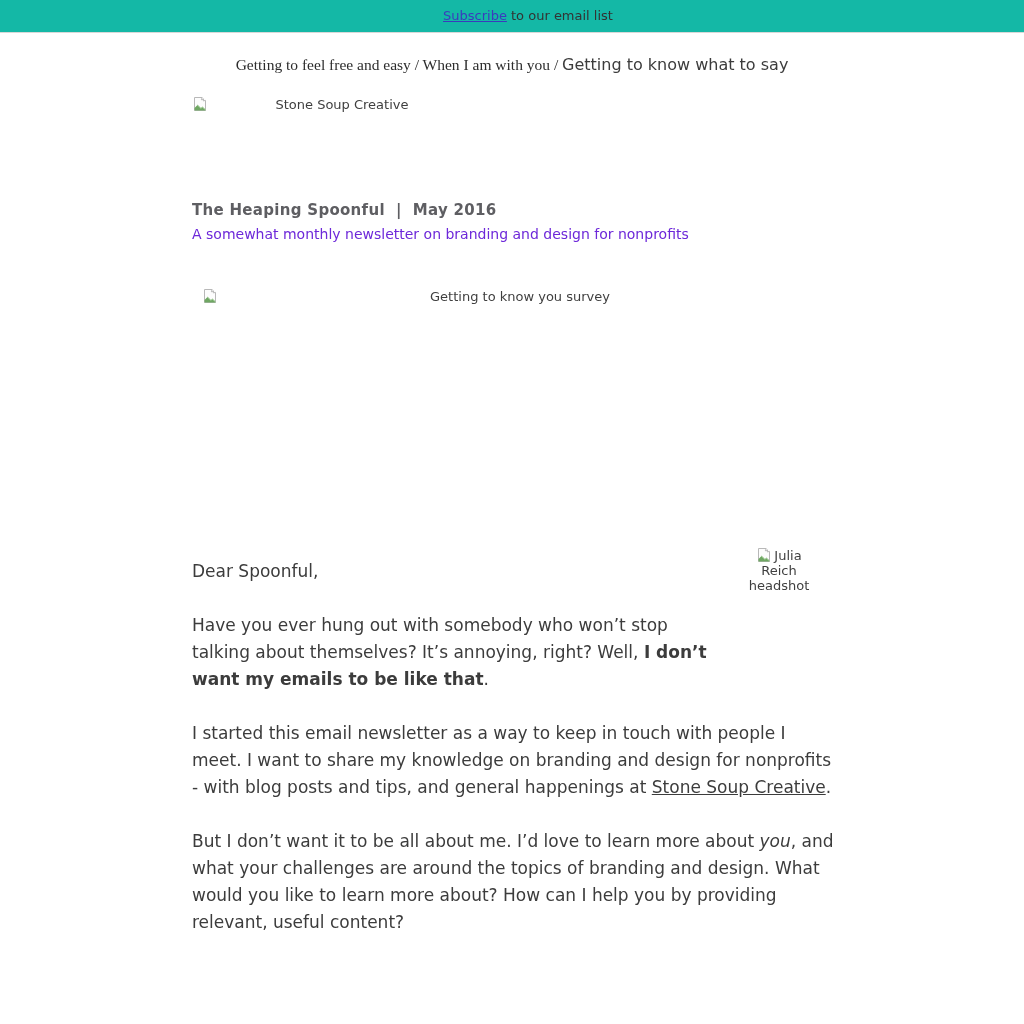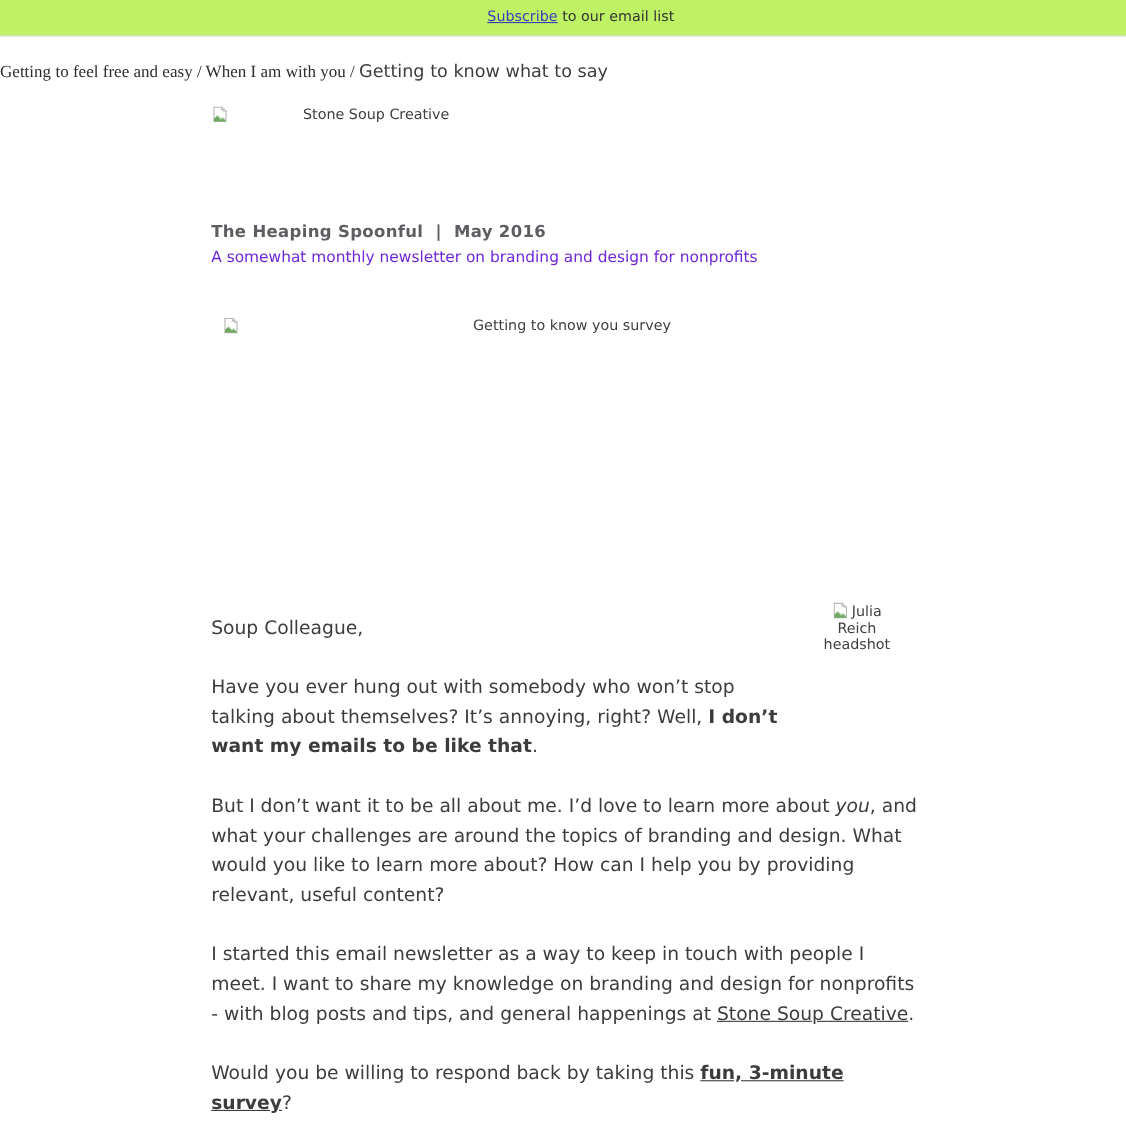--- a/index.html
+++ b/index.html
@@ -2,32 +2,32 @@
 <html><head>
 <meta charset="utf-8">
 <style>
   * { margin: 0; padding: 0; box-sizing: border-box; }
   html, body { width: 1024px; height: 1024px; overflow: hidden; background: #ffffff; }
   body { font-family: "DejaVu Sans", sans-serif; color: #3c3c3c; position: relative; }
 
   
   .topbar {
     position: absolute; top: 0; left: 0; width: 1024px; height: 33px;
-    background: #bef264; border-bottom: 1px solid #d8d8d8;
+    background: #14b8a6; border-bottom: 1px solid #d8d8d8;
     text-align: center; line-height: 32px;
     font-size: 13px; color: #333333;
     font-family: "DejaVu Sans", sans-serif;
     padding-left: 32px;
   }
   .topbar a { color: #3b3bbd; text-decoration: underline; cursor: pointer; }
 
   
   .breadcrumb {
     position: absolute; top: 55px; left: 0; width: 1024px;
-    text-align: left; white-space: nowrap;
+    text-align: center; white-space: nowrap;
   }
   .breadcrumb .serif { font-family: "Liberation Serif", "DejaVu Serif", serif; font-size: 15.5px; color: #2d2d2d; }
   .breadcrumb .sans  { font-family: "DejaVu Sans", sans-serif; font-size: 16px; color: #3c3c3c; }
 
   
   .alt-box { position: absolute; font-size: 13px; color: #3f3f3f; }
   .alt-box .bi { position: absolute; left: 0; top: 0; width: 16px; height: 16px; }
   .alt-box .alt-text { display: block; text-align: center; line-height: 16px; padding-top: 1px; }
   .alt-box.logo   { left: 192px; top: 96px;  width: 300px; }
   .alt-box.survey { left: 202px; top: 288px; width: 636px; }
@@ -92,22 +92,21 @@
 
 <div class="alt-box headshot">
   <svg class="bi" viewBox="0 0 16 16">
     <path d="M2.5 1.5h7.7l-.9 2.3 2.4-.9-.5 2 2.3-.5v10.1h-11z" fill="#fdfdfd" stroke="#b8b8b8" stroke-width="1"></path>
     <path d="M2.5 14.5v-2.6l3-2.9 3.4 3.3 1.5-1.3 3.1 2.7v.8z" fill="#6fa763"></path>
     <path d="M5.5 9l3.4 3.3 1.5-1.3 3.1 2.7" fill="none" stroke="#a8d19e" stroke-width="1"></path>
   </svg><span>Julia Reich headshot</span>
 </div>
 
 <div class="copy">
-  <p>Soup Colleague,</p>
+  <p>Dear Spoonful,</p>
 
   <p class="p-narrow"><span>Have you ever hung out with somebody who won’t stop talking about themselves? It’s annoying, right? Well, </span><b>I don’t want my emails to be like that</b><span>.</span></p>
 
+  <p><span>I started this email newsletter as a way to keep in touch with people I meet. I want to share my knowledge on branding and design for nonprofits - with blog posts and tips, and general happenings at </span><a>Stone Soup Creative</a><span>.</span></p>
+
   <p><span>But I don’t want it to be all about me. I’d love to learn more about </span><i>you</i><span>, and what your challenges are around the topics of branding and design. What would you like to learn more about? How can I help you by providing relevant, useful content?</span></p>
 
-  <p><span>I started this email newsletter as a way to keep in touch with people I meet. I want to share my knowledge on branding and design for nonprofits - with blog posts and tips, and general happenings at </span><a>Stone Soup Creative</a><span>.</span></p>
-
-  <p class="p-last"><span>Would you be willing to respond back by taking this </span><a><b>fun, 3-minute survey</b></a><span>?</span></p>
 </div>
 
 </body></html>

